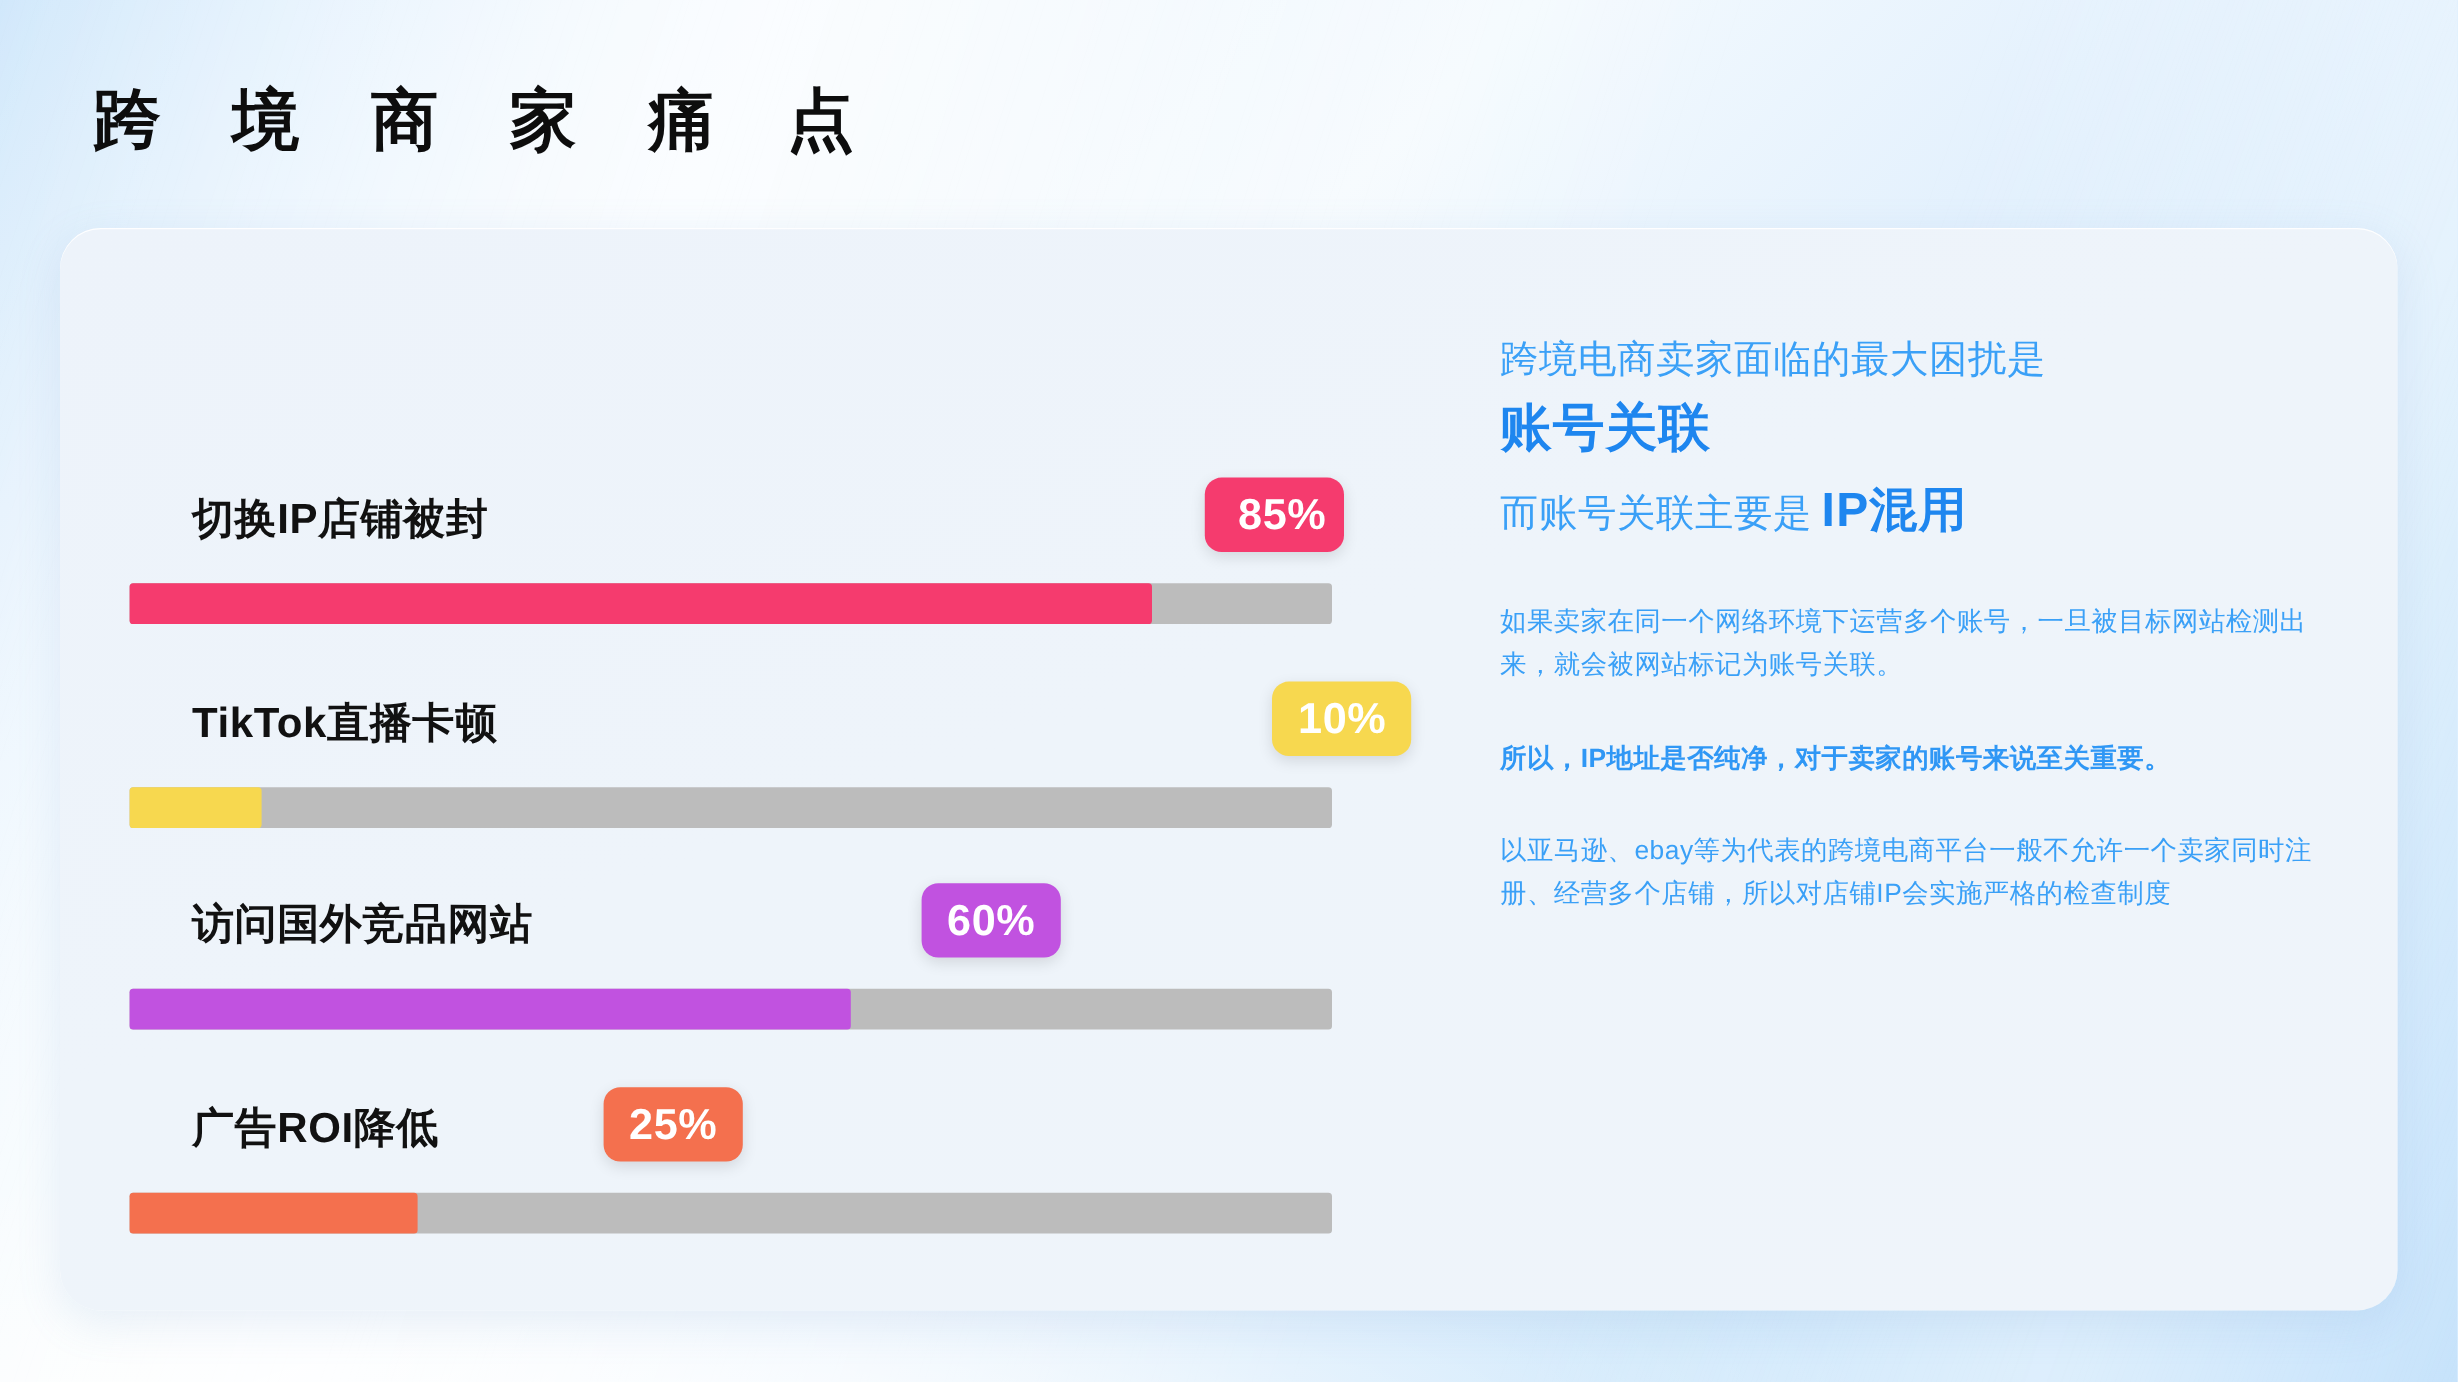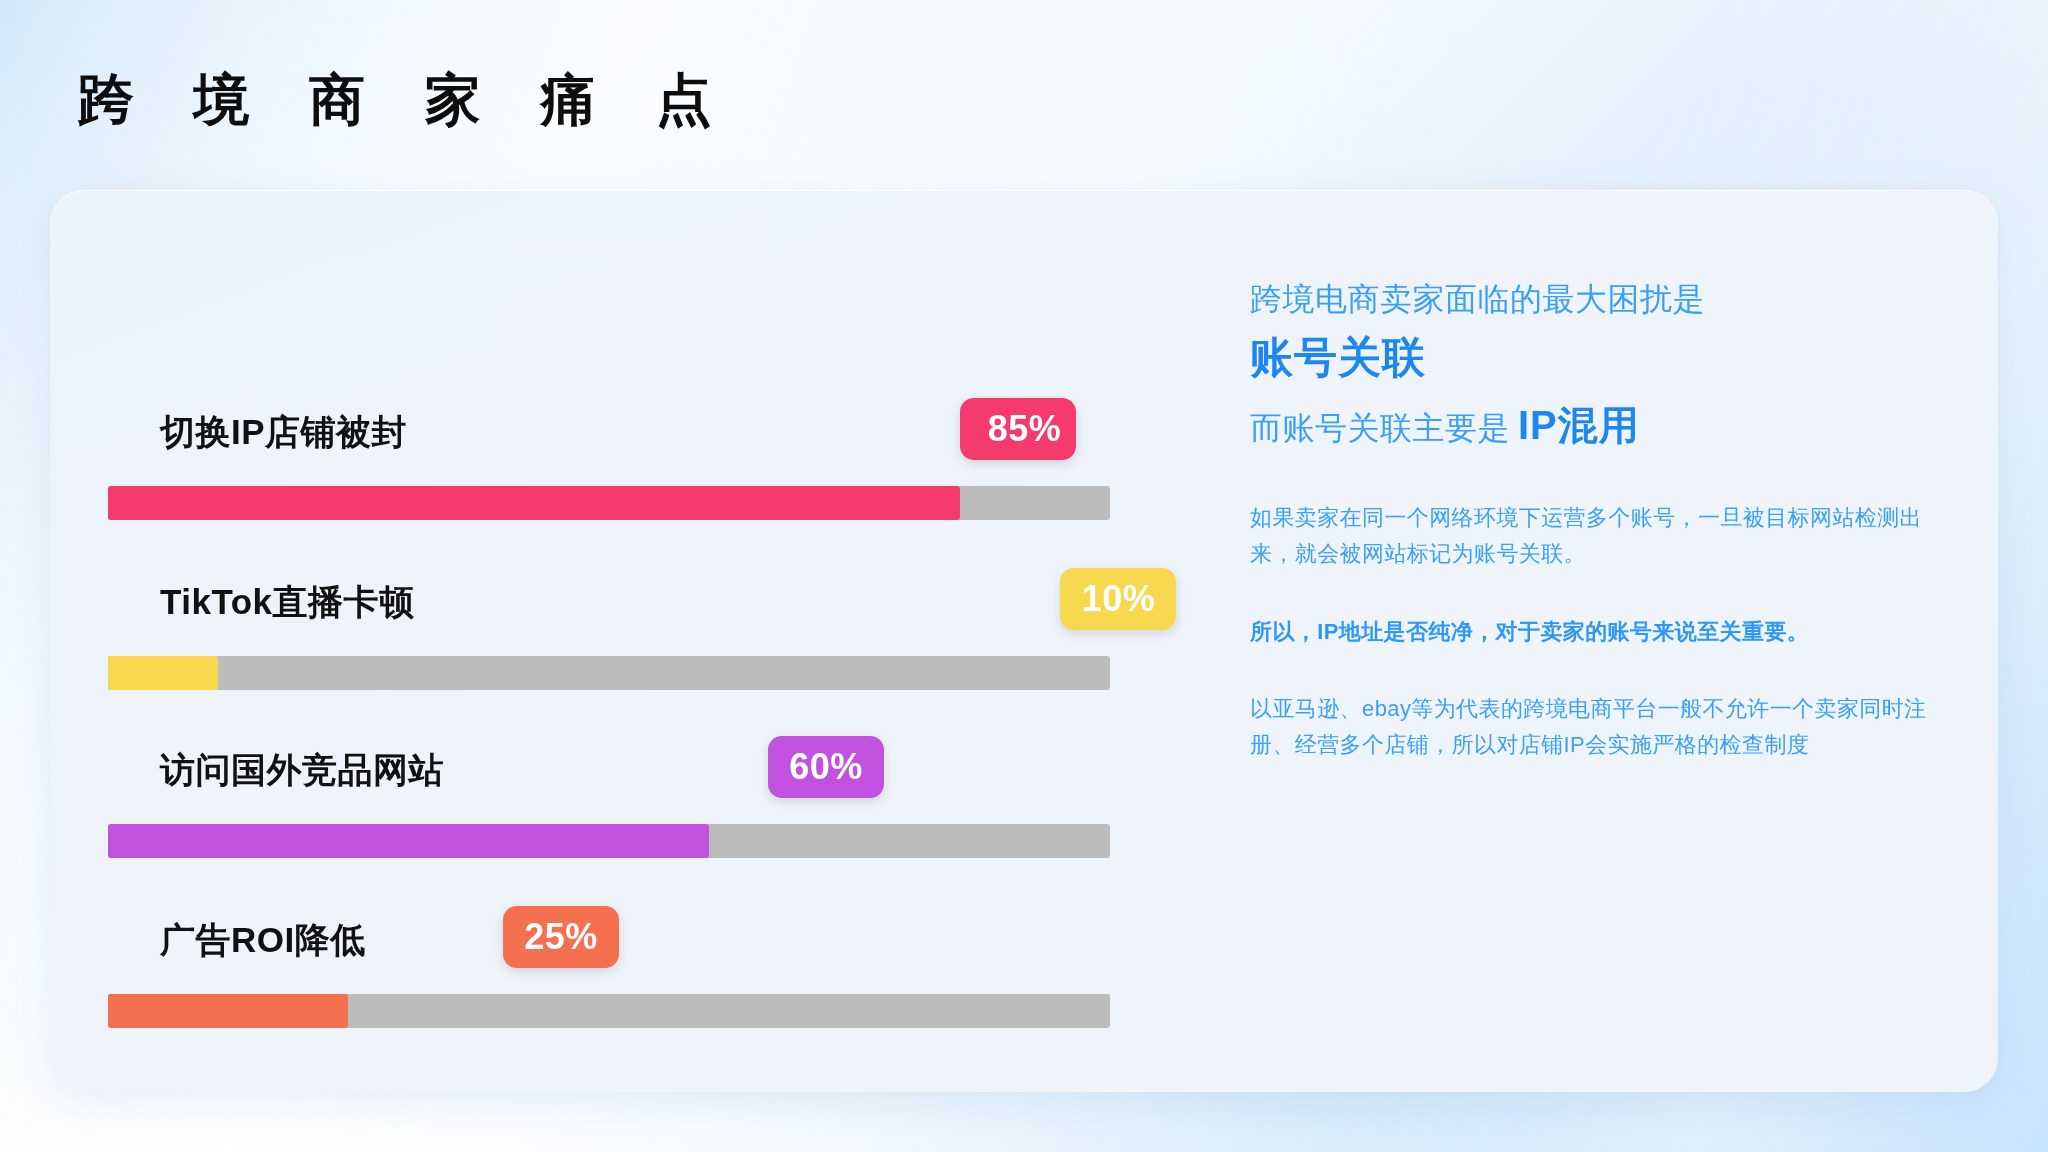--- a/index.html
+++ b/index.html
@@ -210,21 +210,21 @@
 </div>
 
 <div id="page-title">跨 境 商 家 痛 点</div>
 
 <div id="content-card">
 
   <div id="chart-panel">
 
     <div class="bar-row" style="top: 170px; height: 160px;">
       <div class="bar-row-label">切换IP店铺被封</div>
-      <div class="bar-badge" style="left: 852px; background: #F53B6E; padding-left: 27px;">85%</div>
+      <div class="bar-badge" style="left: 896px; background: #F53B6E; padding-left: 27px;">85%</div>
       <div class="bar-track">
         <div class="bar-fill" style="width: 85%; background: #F53B6E;"></div>
       </div>
     </div>
 
     <div class="bar-row" style="top: 340px; height: 160px;">
       <div class="bar-row-label">TikTok直播卡顿</div>
       <div class="bar-badge" style="left: 952px; background: #F7D84F; padding-left: 15px;">10%</div>
       <div class="bar-track">
         <div class="bar-fill" style="width: 11%; background: #F7D84F;"></div>

